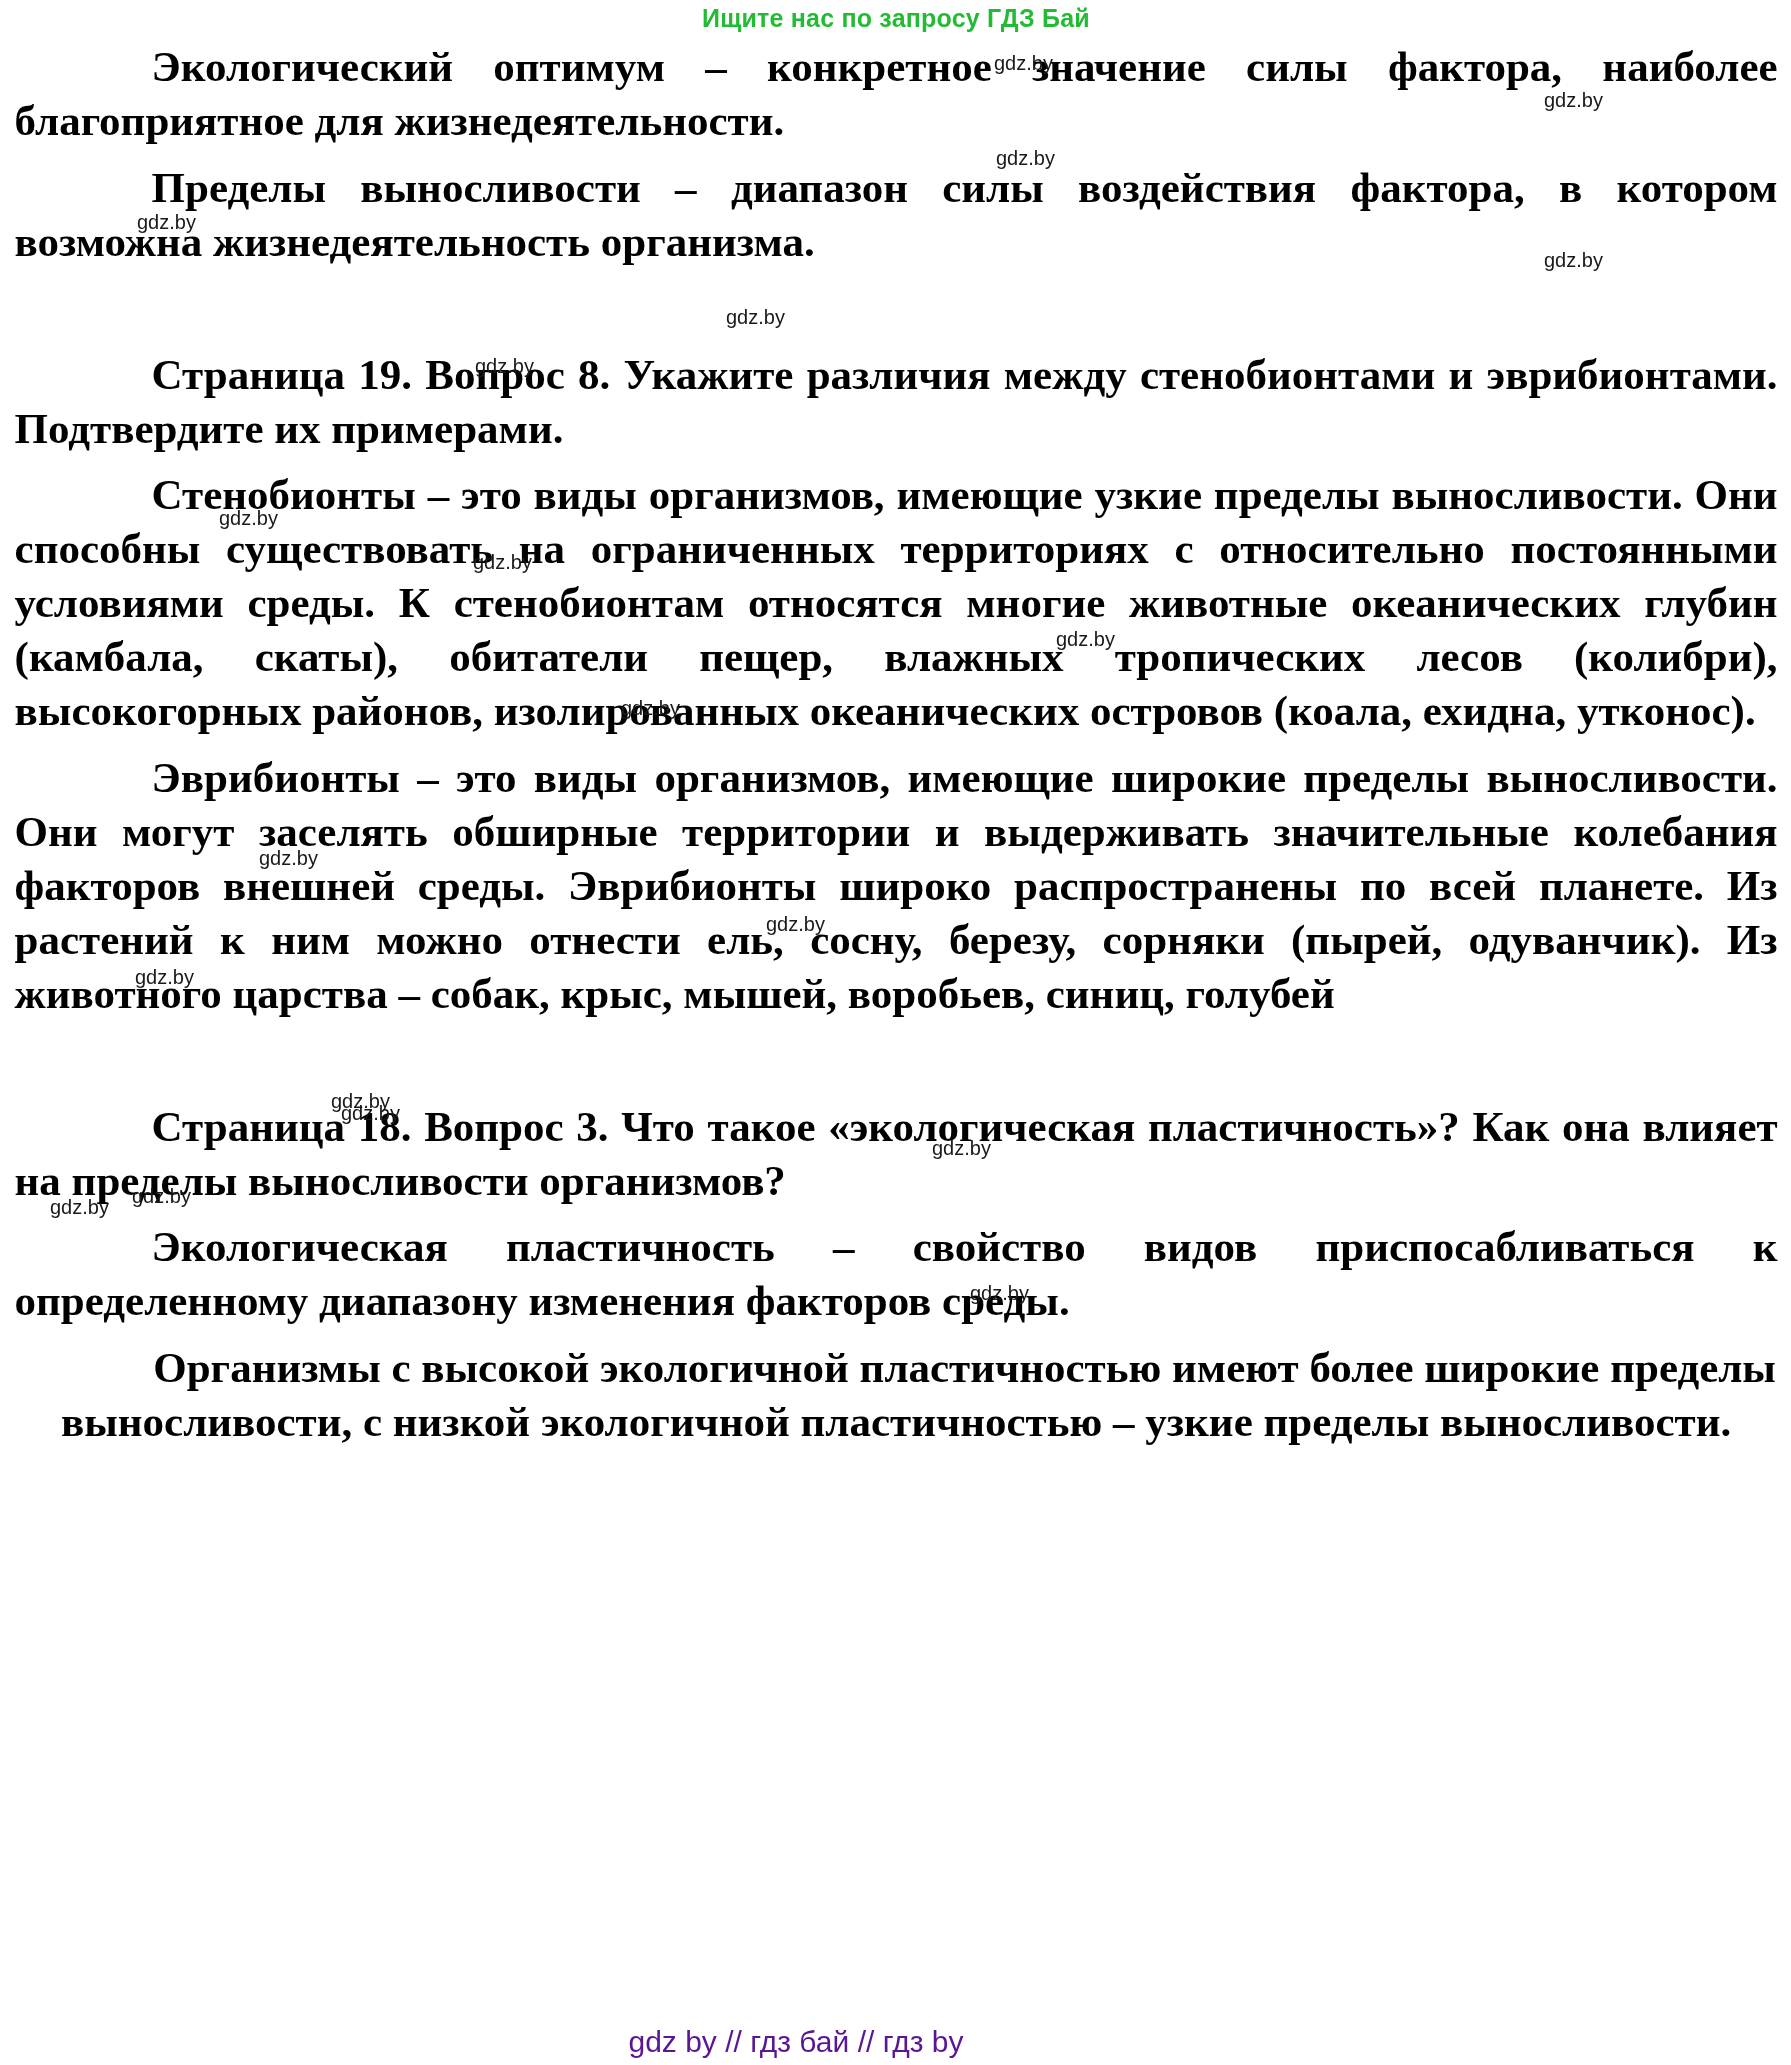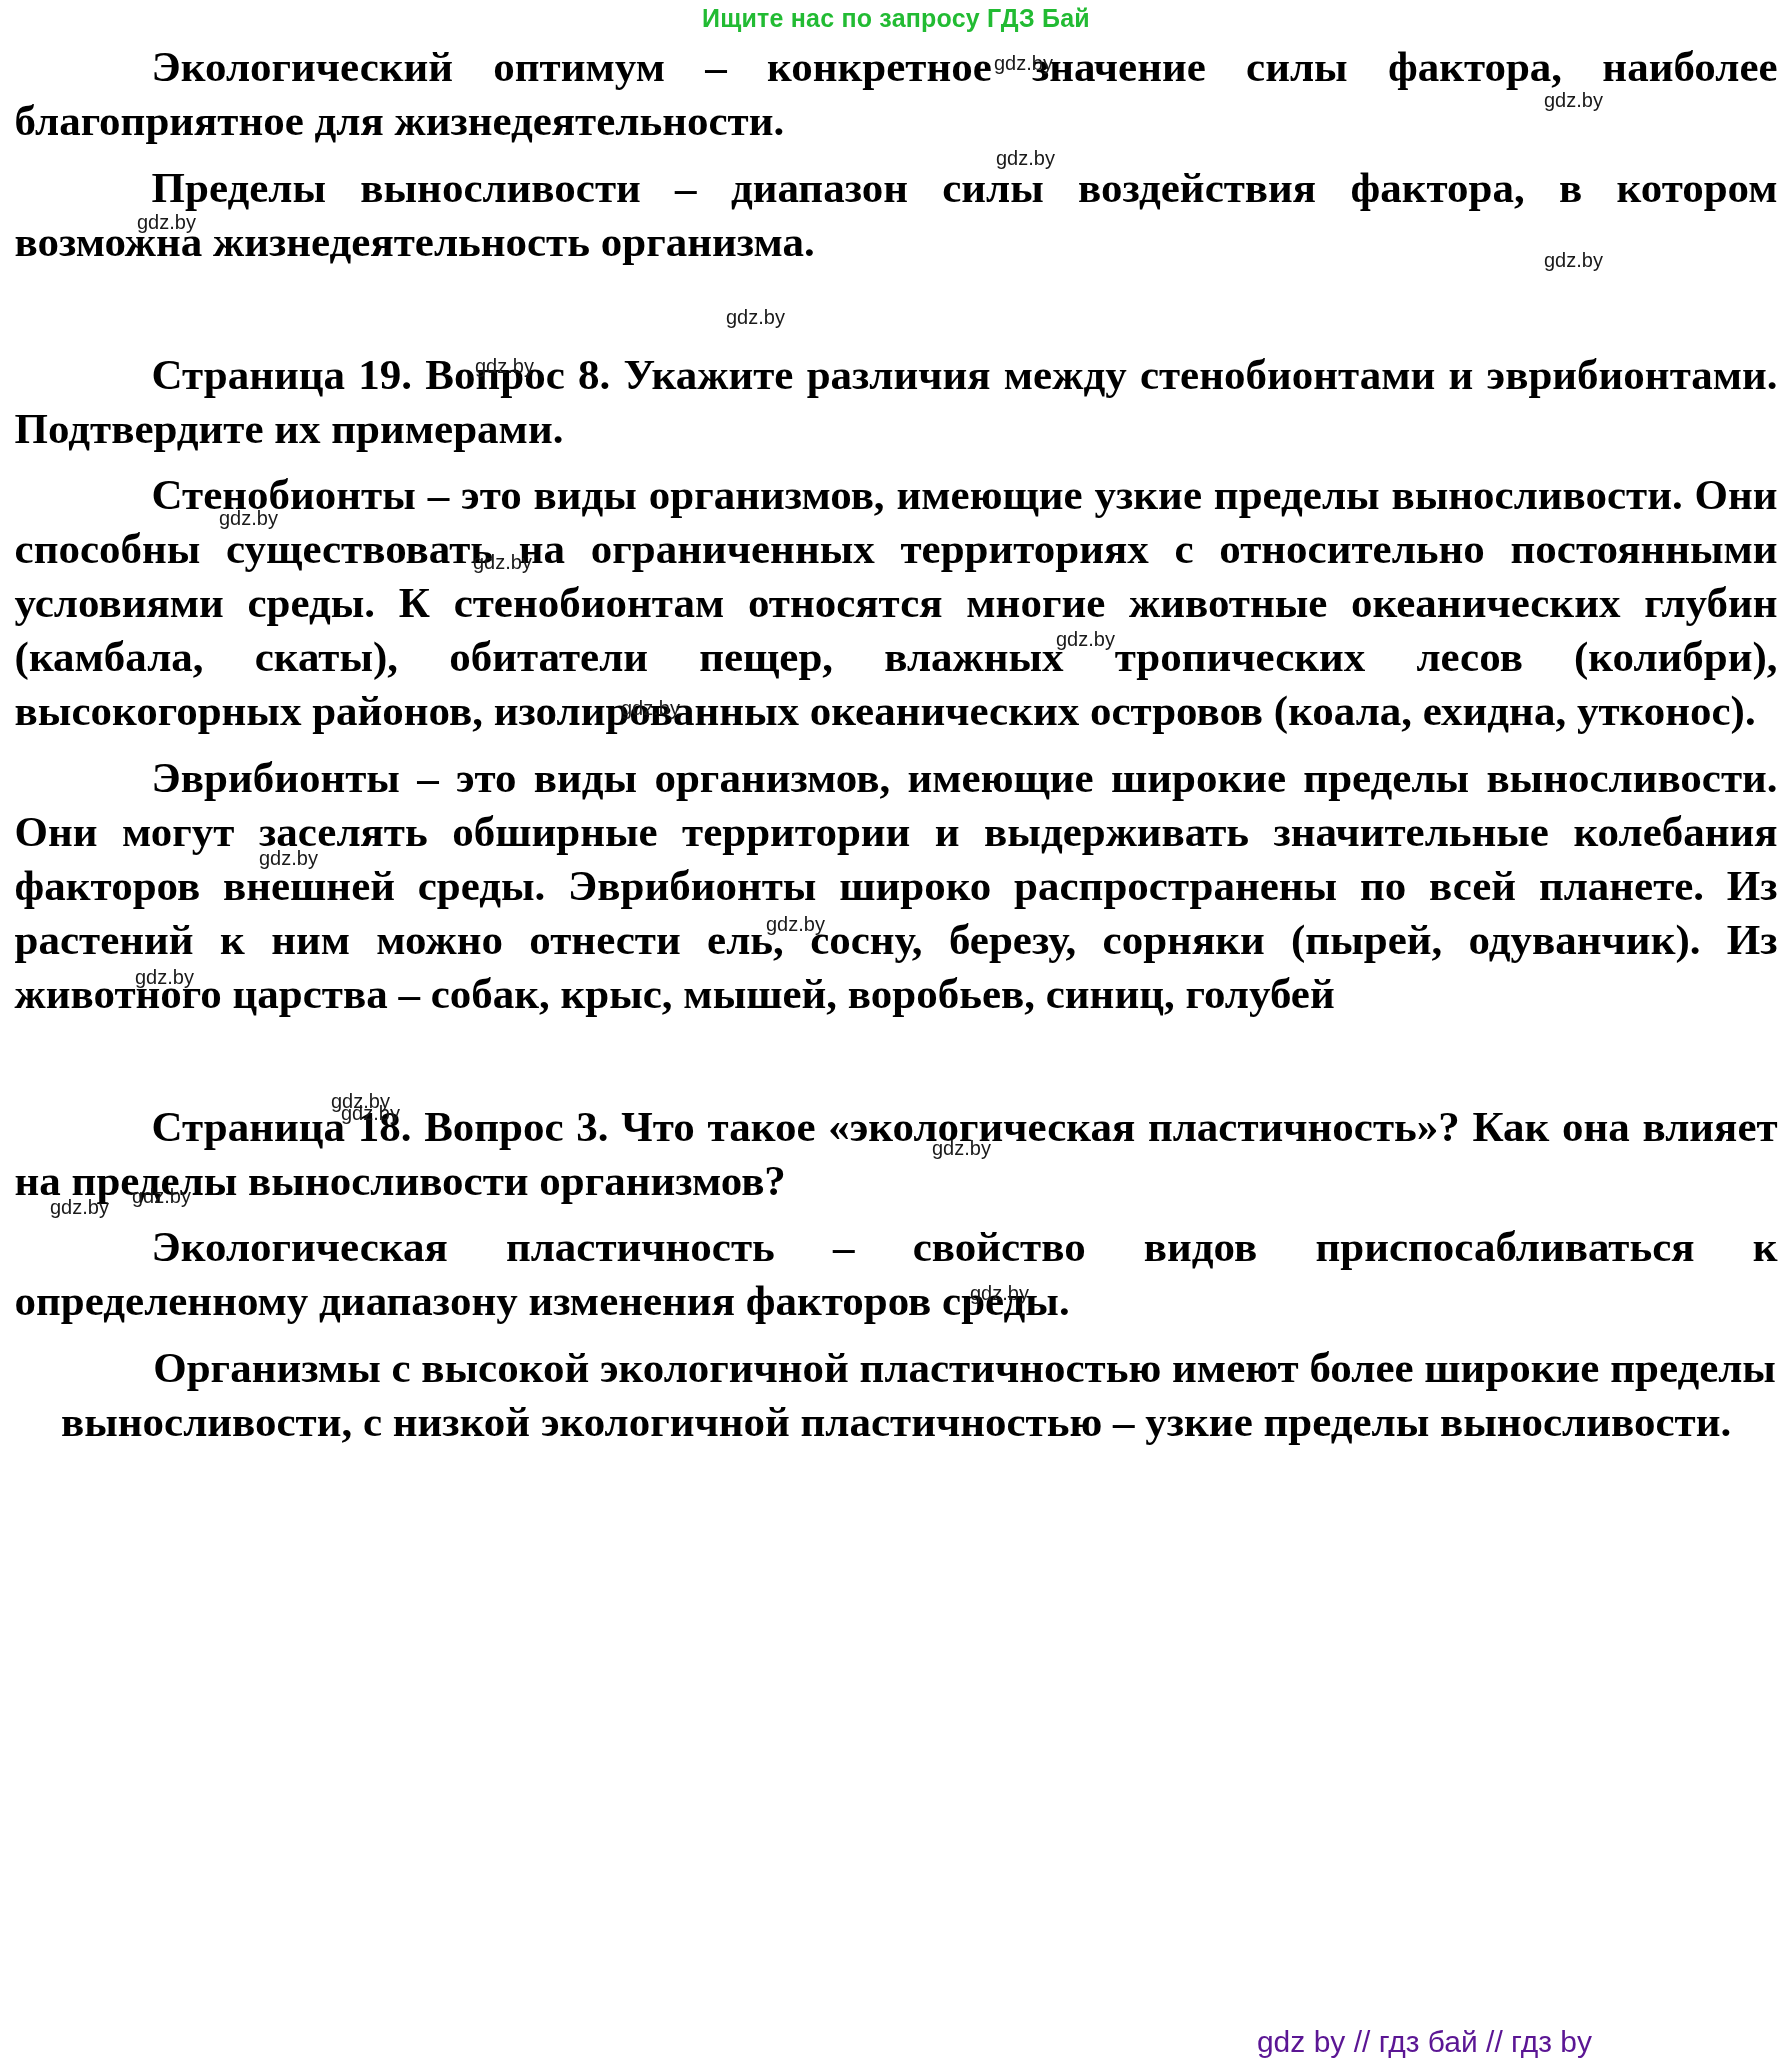--- a/index.html
+++ b/index.html
@@ -84,21 +84,21 @@
     pointer-events: none;
     line-height: 1;
   }
 
   
   .footer {
     position: absolute;
     left: 0;
     bottom: 7.3px;
     width: 1592px;
-    text-align: right;
+    text-align: center;
     font-family: "Liberation Sans", "DejaVu Sans", sans-serif;
     font-size: 30px;
     color: #5b1694;
     white-space: nowrap;
   }
 </style>
 </head>
 <body>
 
 <div class="page">

